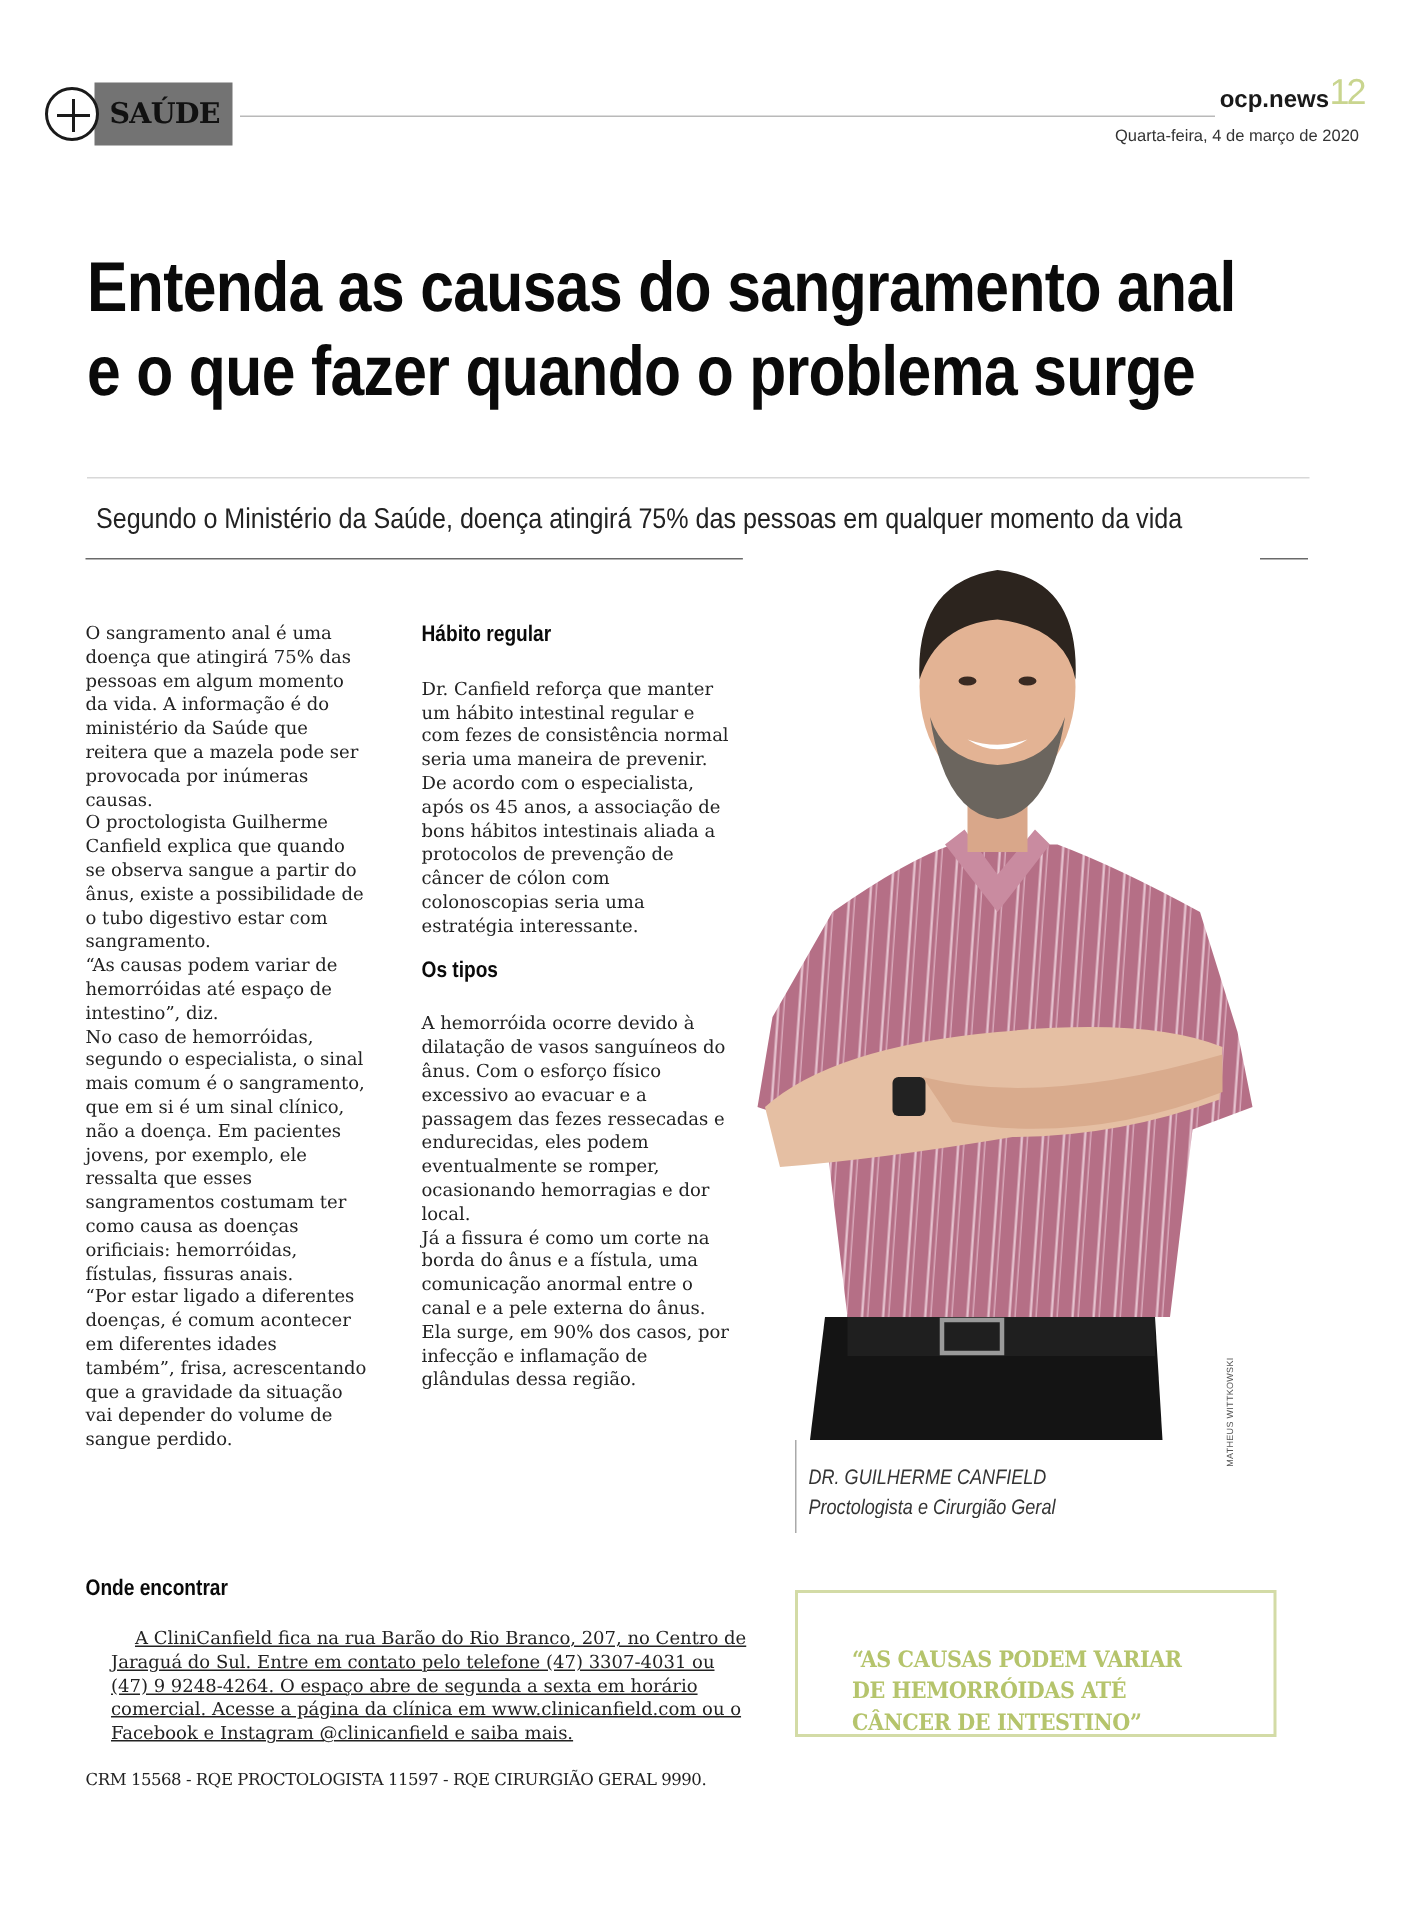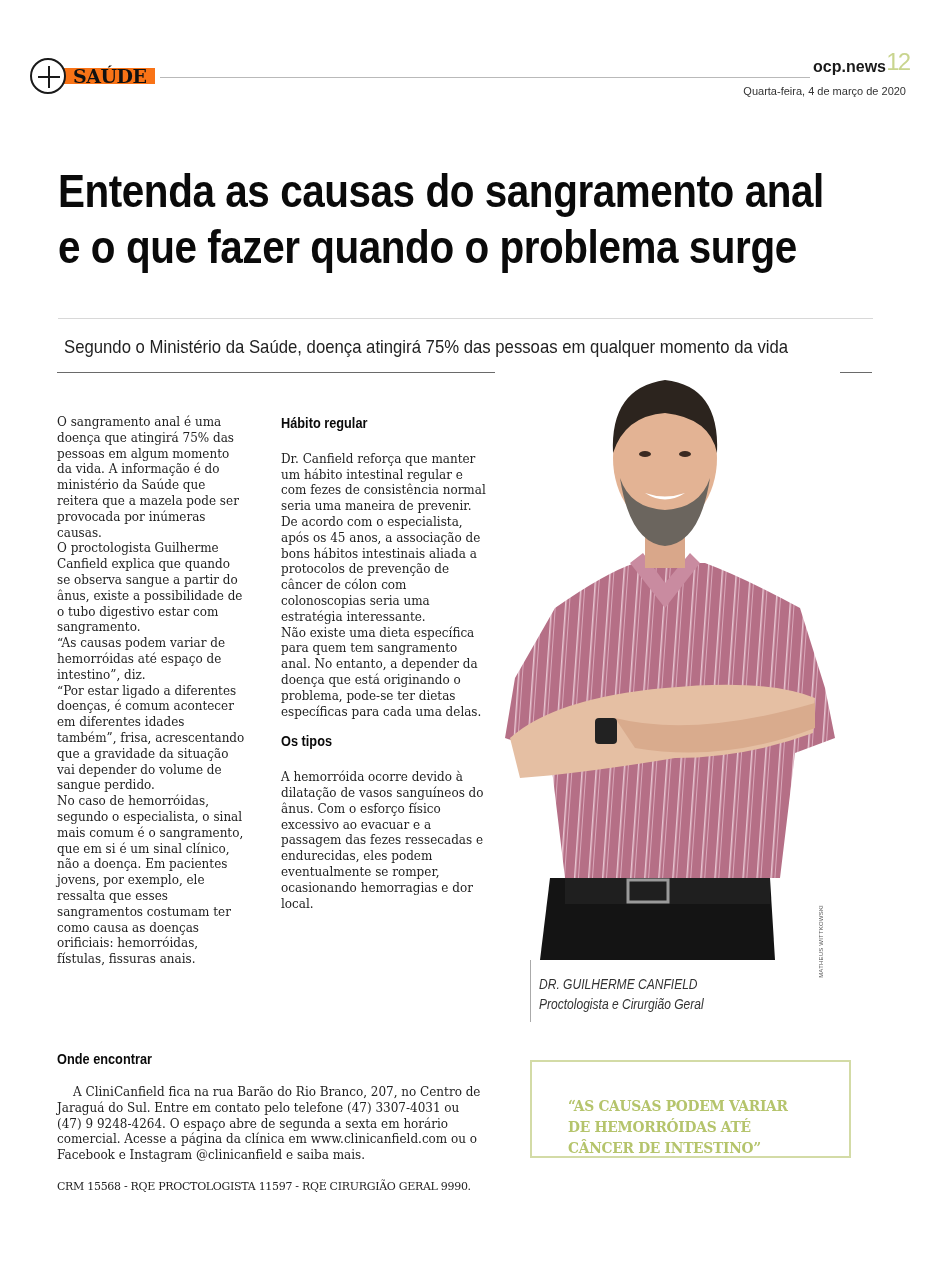--- a/index.html
+++ b/index.html
@@ -4,21 +4,21 @@
 <style>
   * { box-sizing: border-box; margin: 0; padding: 0; }
   html, body { width: 939px; height: 1280px; background: #ffffff; overflow: hidden; }
   body { position: relative; font-family: "DejaVu Serif", serif; color: #1a1a1a; }
 
   
   .section-tag { position: absolute; left: 30px; top: 58px; height: 36px; display: flex; align-items: center; }
   .plus-circle { width: 36px; height: 36px; border: 2px solid #1a1a1a; border-radius: 50%; position: relative; background: #fff; z-index: 2; }
   .plus-circle::before { content: ""; position: absolute; left: 16px; top: 6px; width: 2px; height: 22px; background: #1a1a1a; }
   .plus-circle::after { content: ""; position: absolute; left: 6px; top: 16px; width: 22px; height: 2px; background: #1a1a1a; }
-  .section-label { background: #f97316; height: 16px; margin-left: -3px; padding: 0 8px 0 10px; display: flex; align-items: center;
+  .section-label { background: #737373; height: 42px; margin-left: -3px; padding: 0 8px 0 10px; display: flex; align-items: center;
     font-family: "DejaVu Serif", serif; font-weight: bold; font-size: 19px; letter-spacing: -0.5px; color: #111; }
   .header-rule { position: absolute; left: 160px; top: 77px; width: 650px; height: 1px; background: #b9b9b9; }
   .brand { position: absolute; right: 53px; top: 58px; font-family: "Liberation Sans", sans-serif; font-weight: bold; font-size: 16px; color: #1a1a1a; }
   .page-num { position: absolute; right: 30px; top: 48px; font-family: "Liberation Sans", sans-serif; font-size: 24px; color: #c9d58f; font-weight: normal; letter-spacing: -2px; }
   .date { position: absolute; right: 33px; top: 85px; font-family: "Liberation Sans", sans-serif; font-size: 11px; color: #333; margin-left: 32px; }
 
   
   .headline { position: absolute; left: 58px; top: 163px; width: 840px; font-family: "Liberation Sans", sans-serif; font-weight: bold;
     font-size: 47px; line-height: 56px; letter-spacing: -0.5px; color: #0a0a0a; transform: scaleX(0.86); transform-origin: left top; white-space: nowrap; }
 
@@ -41,21 +41,21 @@
   .photo { position: absolute; left: 495px; top: 358px; width: 345px; height: 602px; overflow: hidden; }
   .photo svg { width: 100%; height: 100%; display: block; }
   .photo-credit { position: absolute; left: 818px; top: 905px; font-family: "Liberation Sans", sans-serif; font-size: 6px; color: #555;
     writing-mode: vertical-rl; transform: rotate(180deg); letter-spacing: 0.2px; }
   .caption-rule { position: absolute; left: 530px; top: 960px; width: 1px; height: 62px; background: #aaaaaa; }
   .caption { position: absolute; left: 539px; top: 974px; font-family: "Liberation Sans", sans-serif; font-style: italic; font-size: 14px; line-height: 20px; color: #333;
     transform: scaleX(0.86); transform-origin: left top; white-space: nowrap; }
 
   
   .where-title { position: absolute; left: 57px; top: 1050px; }
-  .where-text { position: absolute; left: 57px; top: 1085px; width: 425px; font-family: "DejaVu Serif", serif; font-size: 12px; line-height: 15.8px; color: #222; text-indent: 16px; }
+  .where-text { position: absolute; left: 74px; top: 1085px; width: 425px; font-family: "DejaVu Serif", serif; font-size: 12px; line-height: 15.8px; color: #222; text-indent: 16px; text-decoration: underline; }
   .crm { position: absolute; left: 57px; top: 1180px; font-family: "DejaVu Serif", serif; font-size: 11px; color: #222; letter-spacing: -0.3px; white-space: nowrap; }
 
   .quote-box { position: absolute; left: 530px; top: 1060px; width: 321px; height: 98px; border: 2px solid #d3dba6; }
   .quote-text { position: absolute; left: 36px; top: 34px; font-family: "DejaVu Serif", serif; font-weight: bold; font-size: 15px; line-height: 21px; color: #b5c46c; letter-spacing: -0.3px;
     transform: scaleX(0.92); transform-origin: left top; white-space: nowrap; }
 </style>
 </head>
 <body>
 
 <div class="section-tag">
@@ -72,31 +72,31 @@
   <span>e o que fazer quando o problema surge</span>
 </h1>
 <div class="rule-top"></div>
 <div class="subhead">Segundo o Ministério da Saúde, doença atingirá 75% das pessoas em qualquer momento da vida</div>
 <div class="rule-bottom"></div>
 
 <div class="col col1">
   <p>O sangramento anal é uma doença que atingirá 75% das pessoas em algum momento da vida. A informação é do ministério da Saúde que reitera que a mazela pode ser provocada por inúmeras causas.</p>
   <p>O proctologista Guilherme Canfield explica que quando se observa sangue a partir do ânus, existe a possibilidade de o tubo digestivo estar com sangramento.</p>
   <p>“As causas podem variar de hemorróidas até espaço de intestino”, diz.</p>
+  <p>No caso de hemorróidas, segundo o especialista, o sinal mais comum é o sangramento, que em si é um sinal clínico, não a doença. Em pacientes jovens, por exemplo, ele ressalta que esses sangramentos costumam ter como causa as doenças orificiais: hemorróidas, fístulas, fissuras anais.</p>
   <p>“Por estar ligado a diferentes doenças, é comum acontecer em diferentes idades também”, frisa, acrescentando que a gravidade da situação vai depender do volume de sangue perdido.</p>
-  <p>No caso de hemorróidas, segundo o especialista, o sinal mais comum é o sangramento, que em si é um sinal clínico, não a doença. Em pacientes jovens, por exemplo, ele ressalta que esses sangramentos costumam ter como causa as doenças orificiais: hemorróidas, fístulas, fissuras anais.</p>
 </div>
 
 <div class="col col2">
   <span class="sec-title">Hábito regular</span>
   <p>Dr. Canfield reforça que manter um hábito intestinal regular e com fezes de consistência normal seria uma maneira de prevenir.</p>
   <p>De acordo com o especialista, após os 45 anos, a associação de bons hábitos intestinais aliada a protocolos de prevenção de câncer de cólon com colonoscopias seria uma estratégia interessante.</p>
-  <p>Não existe uma dieta específica para quem tem sangramento anal. No entanto, a depender da doença que está originando o problema, pode-se ter dietas específicas para cada uma delas.</p>
   <span class="sec-title second">Os tipos</span>
   <p>A hemorróida ocorre devido à dilatação de vasos sanguíneos do ânus. Com o esforço físico excessivo ao evacuar e a passagem das fezes ressecadas e endurecidas, eles podem eventualmente se romper, ocasionando hemorragias e dor local.</p>
+  <p>Já a fissura é como um corte na borda do ânus e a fístula, uma comunicação anormal entre o canal e a pele externa do ânus. Ela surge, em 90% dos casos, por infecção e inflamação de glândulas dessa região.</p>
 </div>
 
 <div class="photo">
   <svg viewBox="0 0 345 602" preserveAspectRatio="none">
     <defs>
       <pattern id="stripes" width="14" height="14" patternUnits="userSpaceOnUse" patternTransform="rotate(4)">
         <rect width="14" height="14" fill="#b56f86"></rect>
         <rect x="3" width="1.5" height="14" fill="#e8c6d2"></rect>
         <rect x="7" width="1" height="14" fill="#d9a8ba"></rect>
       </pattern>

